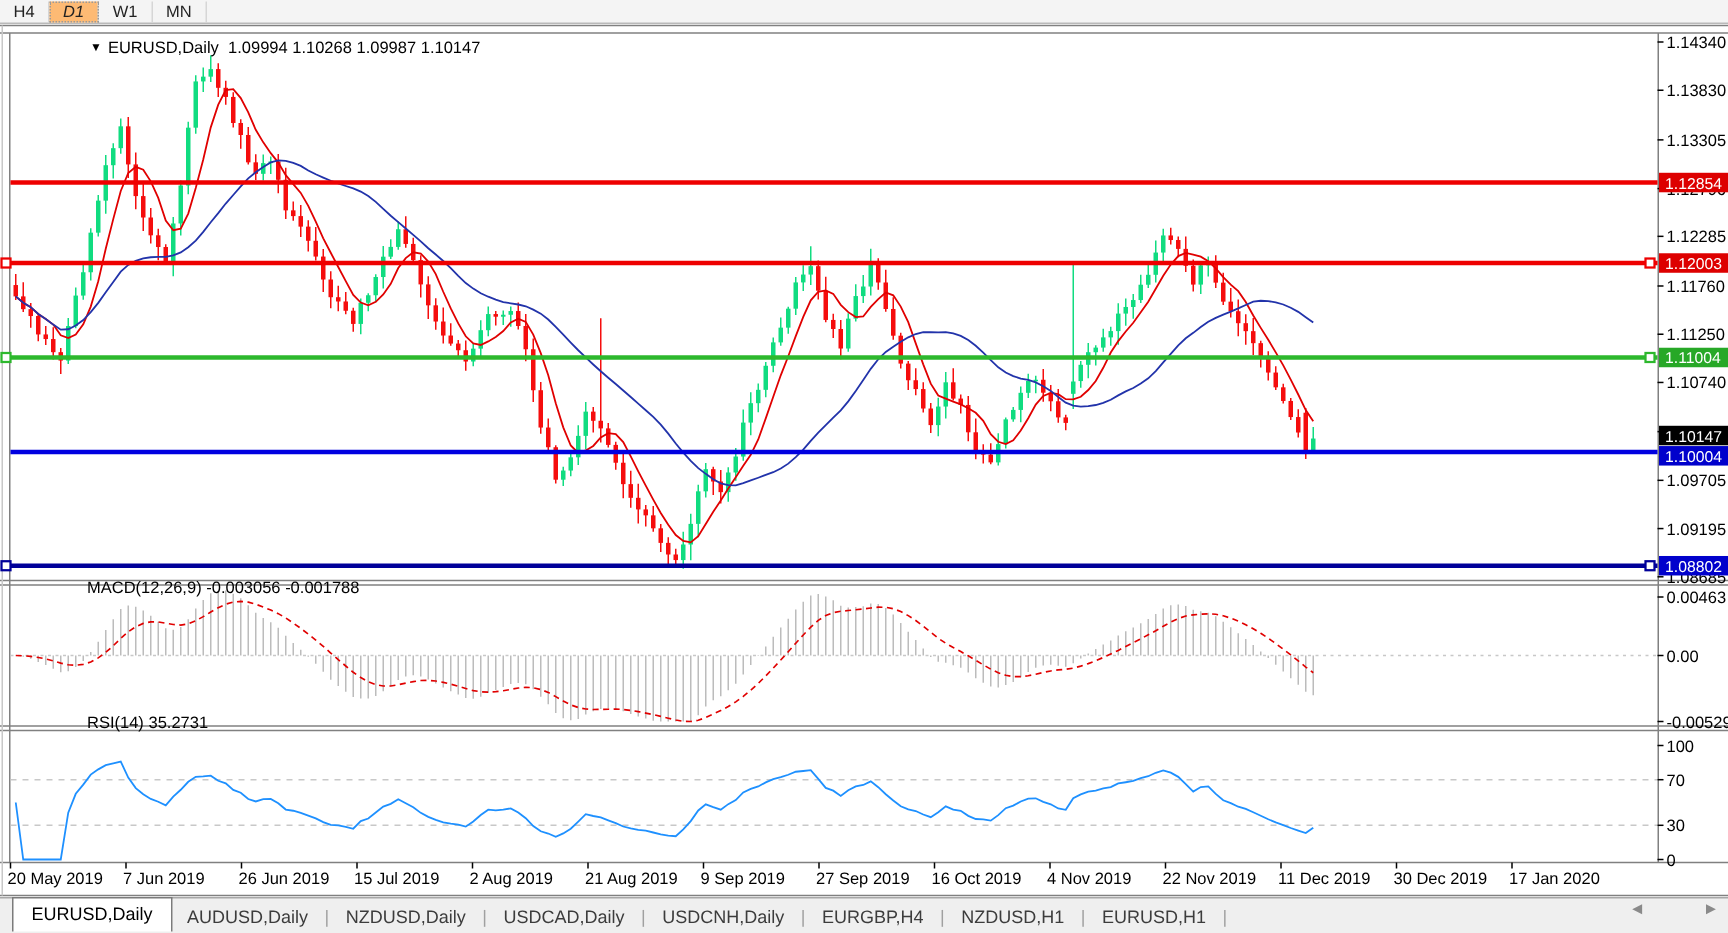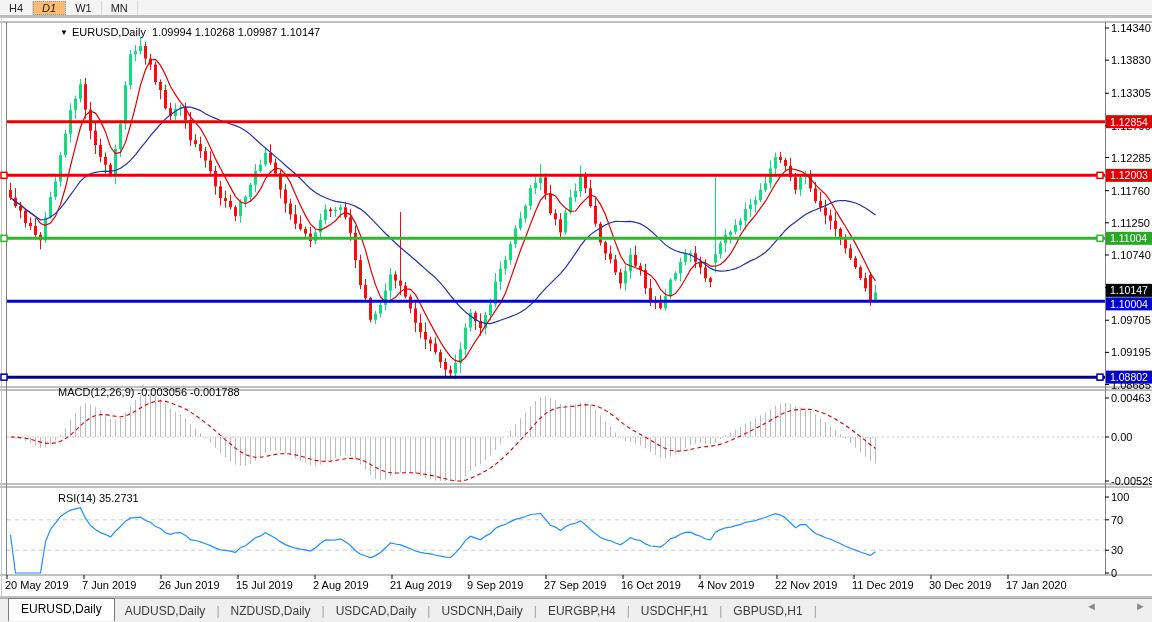--- a/index.html
+++ b/index.html
@@ -7,21 +7,21 @@
        font-family:"Liberation Sans",sans-serif;-webkit-font-smoothing:antialiased;}
   #toolbar{position:absolute;left:0;top:0;width:1152px;height:16px;background:#f4f4f4;
            border-bottom:1px solid #b9b9b9;display:flex;align-items:center;padding-left:0;box-sizing:border-box;}
   .tf-btn{font-size:11px;color:#222;padding:0 9px;height:14px;line-height:14px;border-right:1px solid #d6d6d6;cursor:default;}
   .tf-btn.active{background:#fdba74;outline:1px dotted #9a9a9a;outline-offset:-1px;font-style:italic;}
   #chart-svg{position:absolute;left:0;top:0;}
   .overlay{position:absolute;font-size:11px;color:#000;white-space:pre;margin-left:48px;}
   #title-overlay{left:12px;top:26px;}
   #title-overlay .tri{font-size:8px;vertical-align:1px;margin-right:4px;color:#000;}
   #macd-label{left:10px;top:386px;}
-  #rsi-label{left:10px;top:492px;text-align:center;}
+  #rsi-label{left:10px;top:476px;text-align:center;}
   #tabbar{position:absolute;left:0;top:598px;width:1152px;height:24px;background:#efefef;
           border-top:1px solid #a8a8a8;display:flex;align-items:center;padding-left:8px;box-sizing:border-box;font-size:12px;color:#3c3c3c;}
   .tab{padding:2px 10px;cursor:pointer;}
   .tab.active{background:#ffffff;border:1px solid #7b7b7b;border-bottom:none;padding:3px 12px 5px 12px;margin-top:-2px;color:#000;}
   .tab-sep{color:#a0a0a0;padding:0 1px;}
   #tab-arrows{position:absolute;right:6px;top:600px;width:60px;display:flex;justify-content:space-between;
               color:#8a8a8a;font-size:11px;}
   #tab-arrows span{cursor:pointer;}
 </style>
 </head>
@@ -706,21 +706,21 @@
     <span class="tab">AUDUSD,Daily</span>
     <span class="tab-sep">|</span>
     <span class="tab">NZDUSD,Daily</span>
     <span class="tab-sep">|</span>
     <span class="tab">USDCAD,Daily</span>
     <span class="tab-sep">|</span>
     <span class="tab">USDCNH,Daily</span>
     <span class="tab-sep">|</span>
     <span class="tab">EURGBP,H4</span>
     <span class="tab-sep">|</span>
-    <span class="tab">USDCHF,H1</span>
+    <span class="tab">NZDUSD,H1</span>
     <span class="tab-sep">|</span>
-    <span class="tab">GBPUSD,H1</span>
+    <span class="tab">EURUSD,H1</span>
     <span class="tab-sep">|</span>
   </div>
 <div id="tab-arrows">
   <span>◄</span>
   <span>►</span>
 </div>
 
 </body></html>

